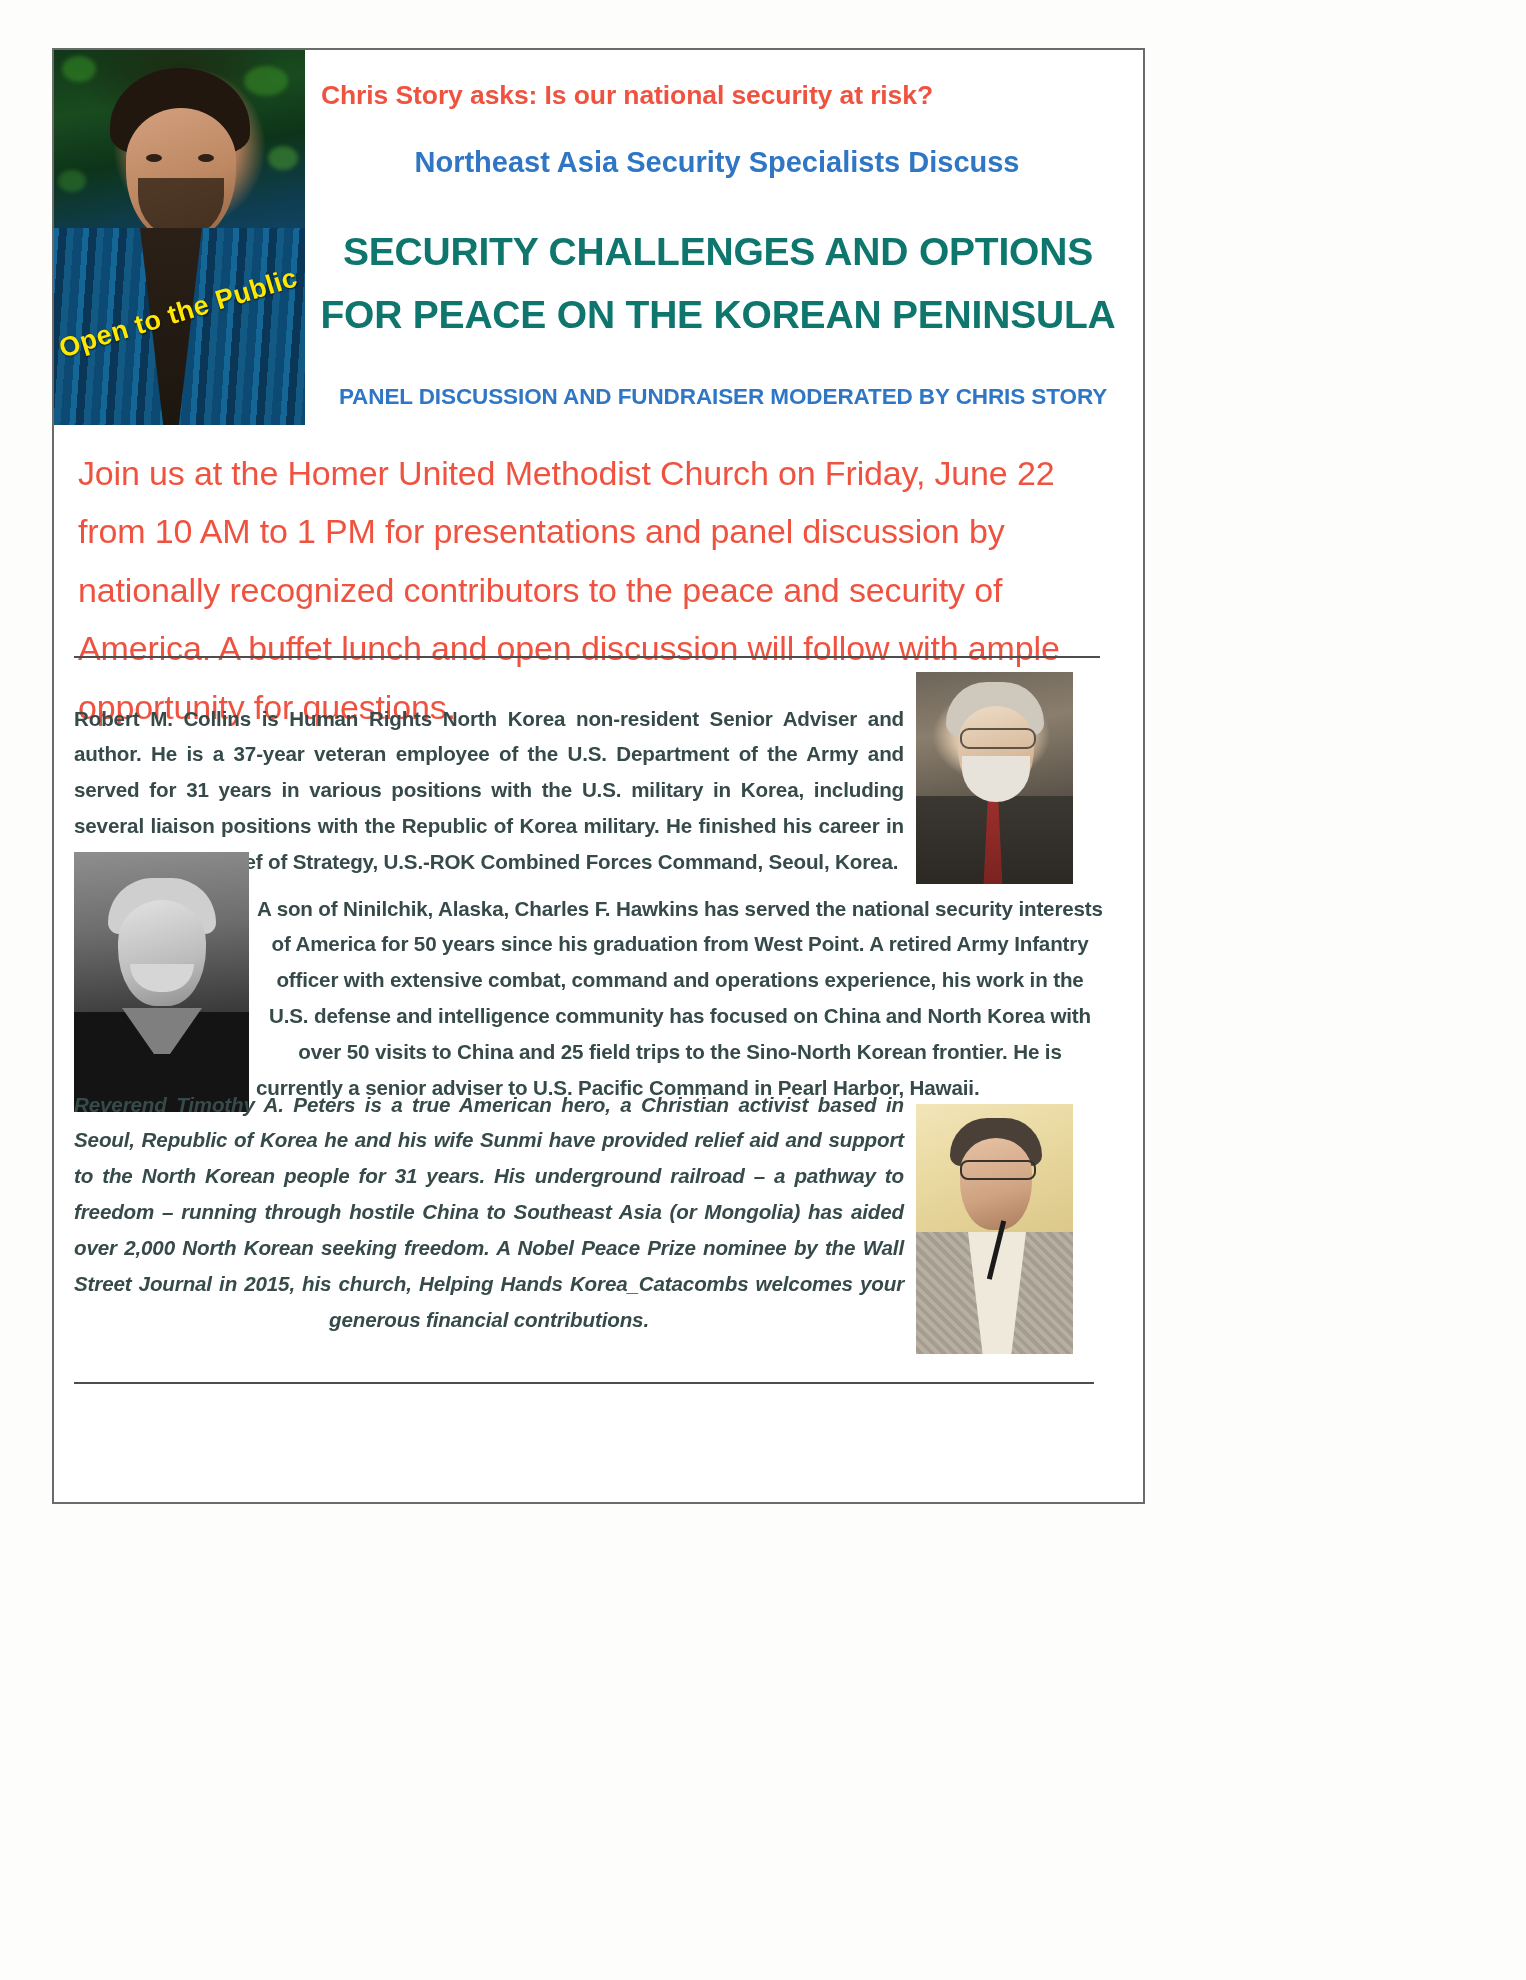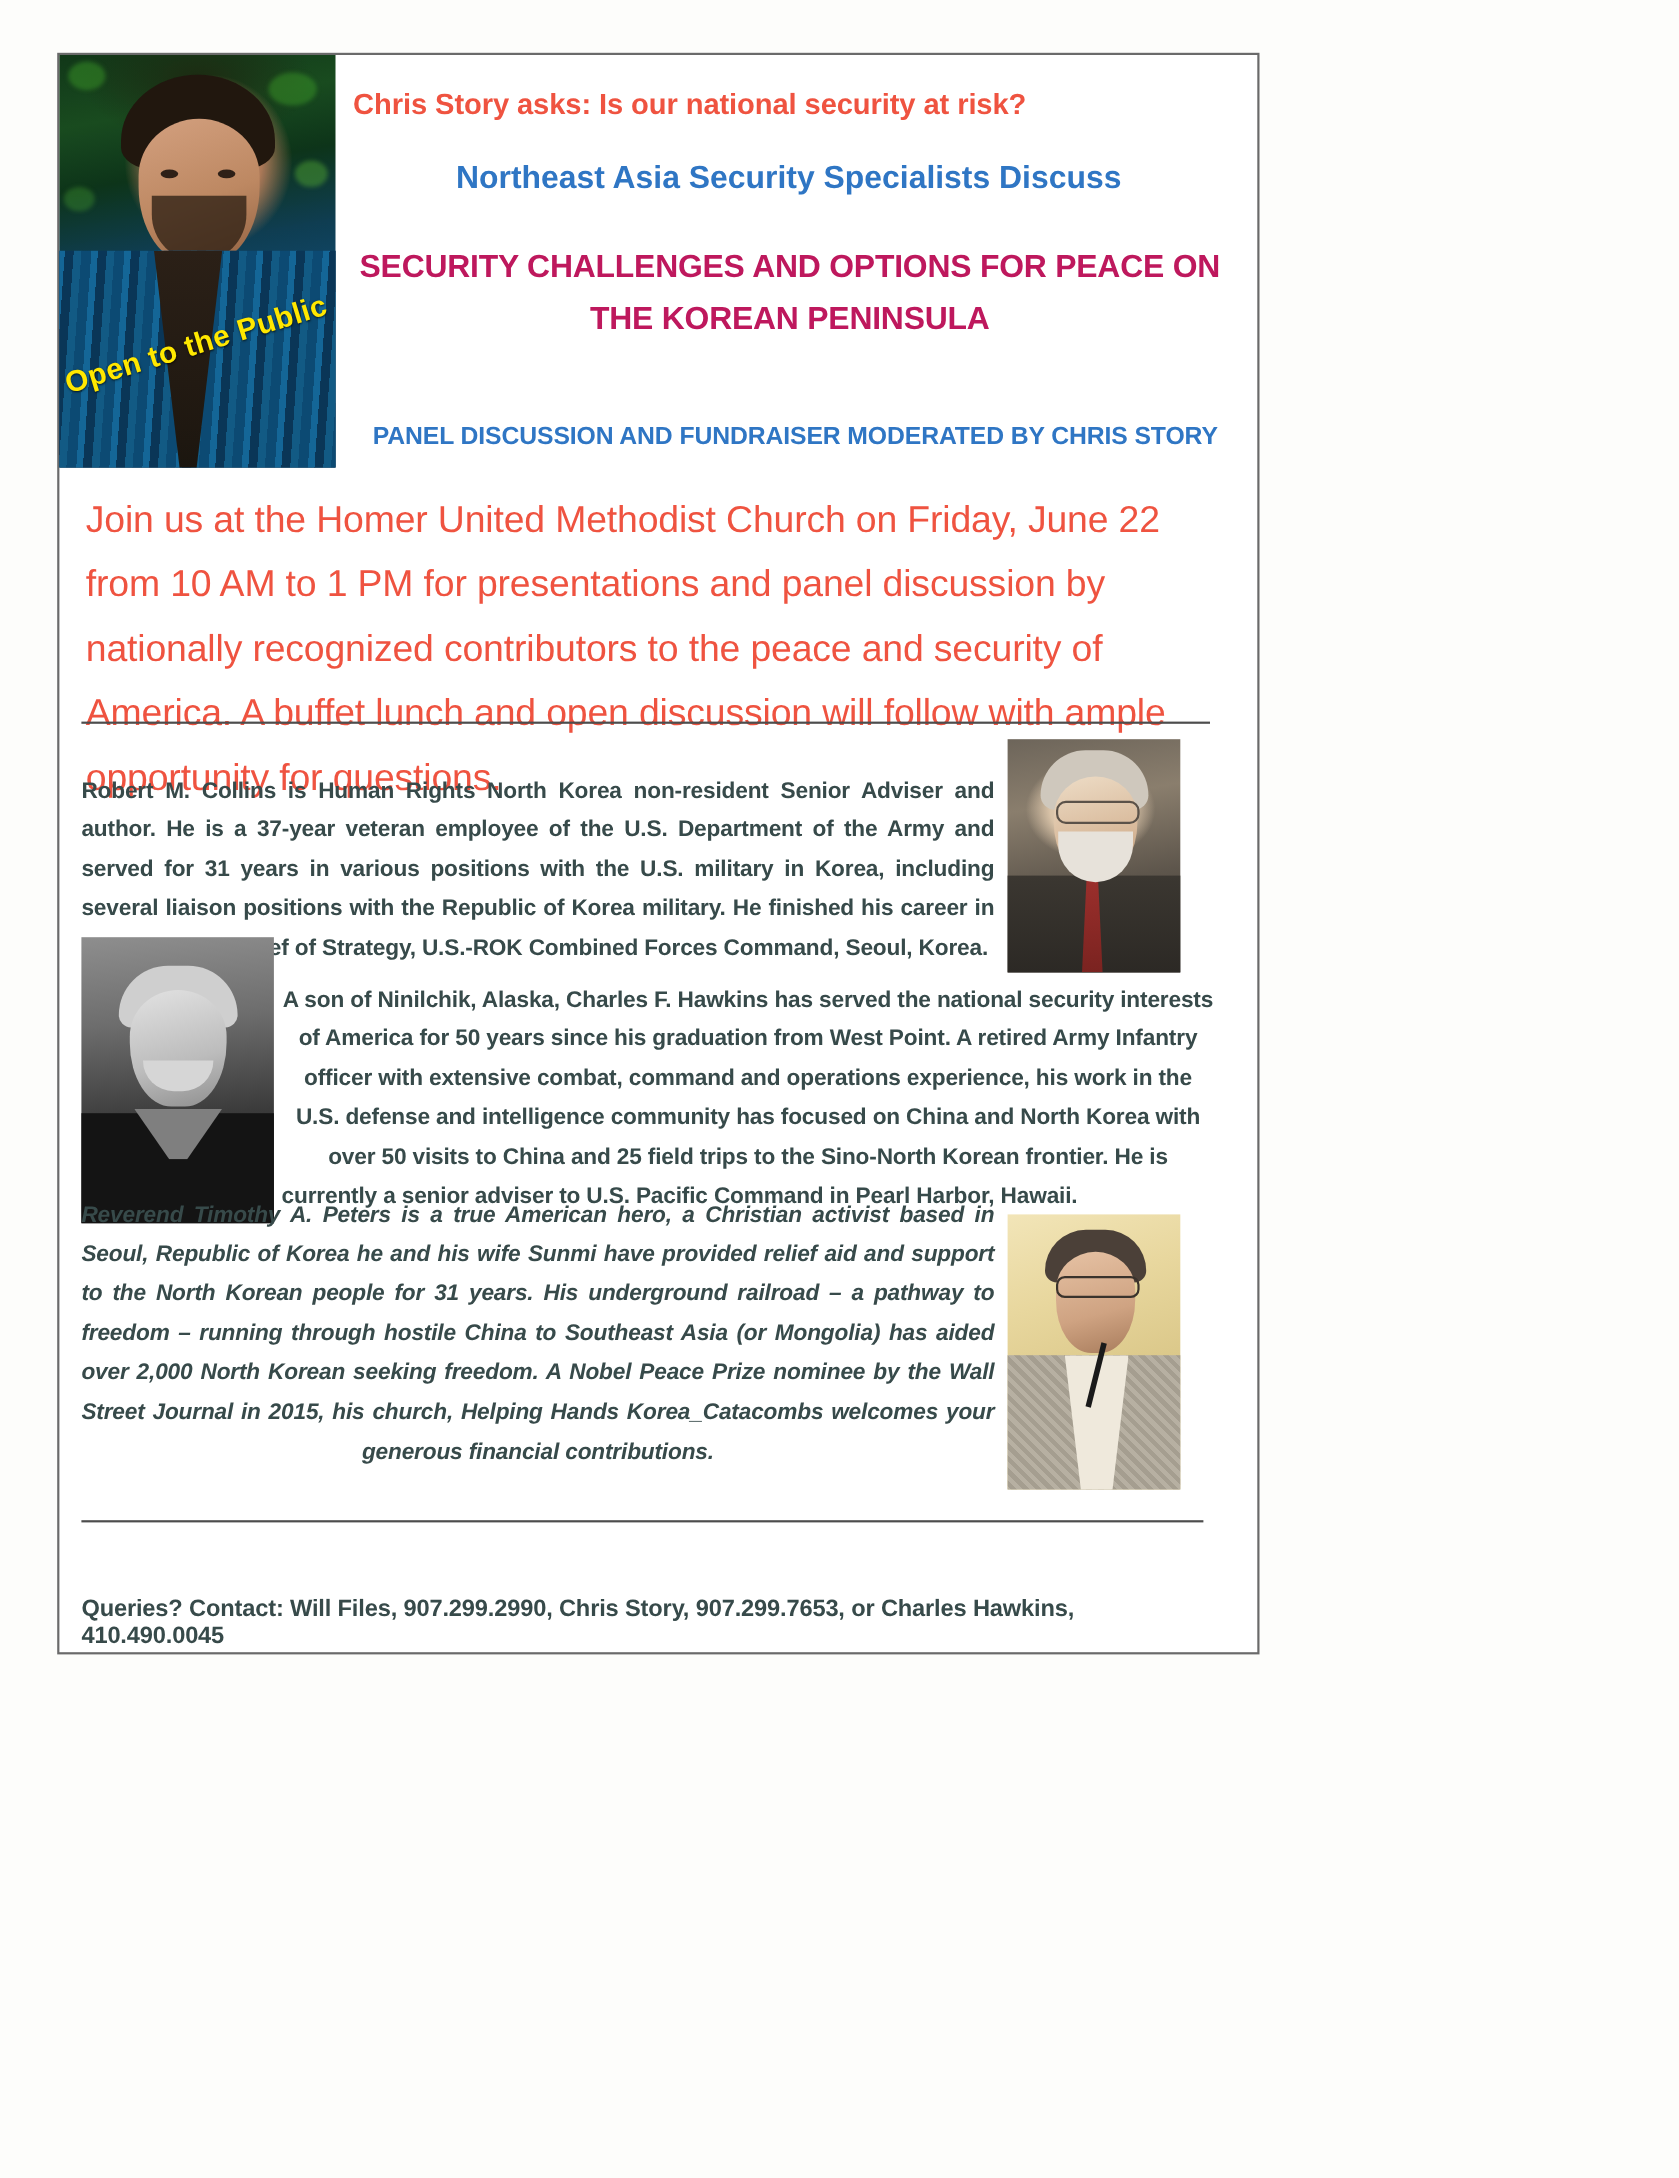--- a/index.html
+++ b/index.html
@@ -153,22 +153,22 @@
     color: #2f76c4;
     font-size: 29px;
     font-weight: bold;
   }
   #main-title {
     position: absolute;
     left: 8px;
     top: 170px;
     right: 20px;
     text-align: center;
-    color: #be185d;
-    font-size: 29px;
+    color: #0f766e;
+    font-size: 39px;
     font-weight: bold;
     line-height: 1.62;
     letter-spacing: -0.2px;
   }
   #panel-line {
     position: absolute;
     left: 8px;
     top: 334px;
     right: 10px;
     text-align: center;
@@ -422,16 +422,15 @@
         <span class="p-hair"></span>
         <span class="p-face"></span>
         <span class="p-glass"></span>
         <span class="p-mic"></span>
       </div>
       <p class="bio-text" id="bio-peters-text">Reverend Timothy A. Peters is a true American hero, a Christian activist based in Seoul, Republic of Korea he and his wife Sunmi have provided relief aid and support to the North Korean people for 31 years. His underground railroad – a pathway to freedom – running through hostile China to Southeast Asia (or Mongolia) has aided over 2,000 North Korean seeking freedom. A Nobel Peace Prize nominee by the Wall Street Journal in 2015, his church, Helping Hands Korea_Catacombs welcomes your generous financial contributions.</p>
     </div>
 
     <div class="rule" id="rule-bottom"></div>
 
-    <div id="contact-line">Queries? Contact: Will Files, 907.299.2990, Chris Story, 907.299.7653, or Charles Hawkins, 410.490.0045</div>
 
   </div>
 </div>
 
 </body></html>

